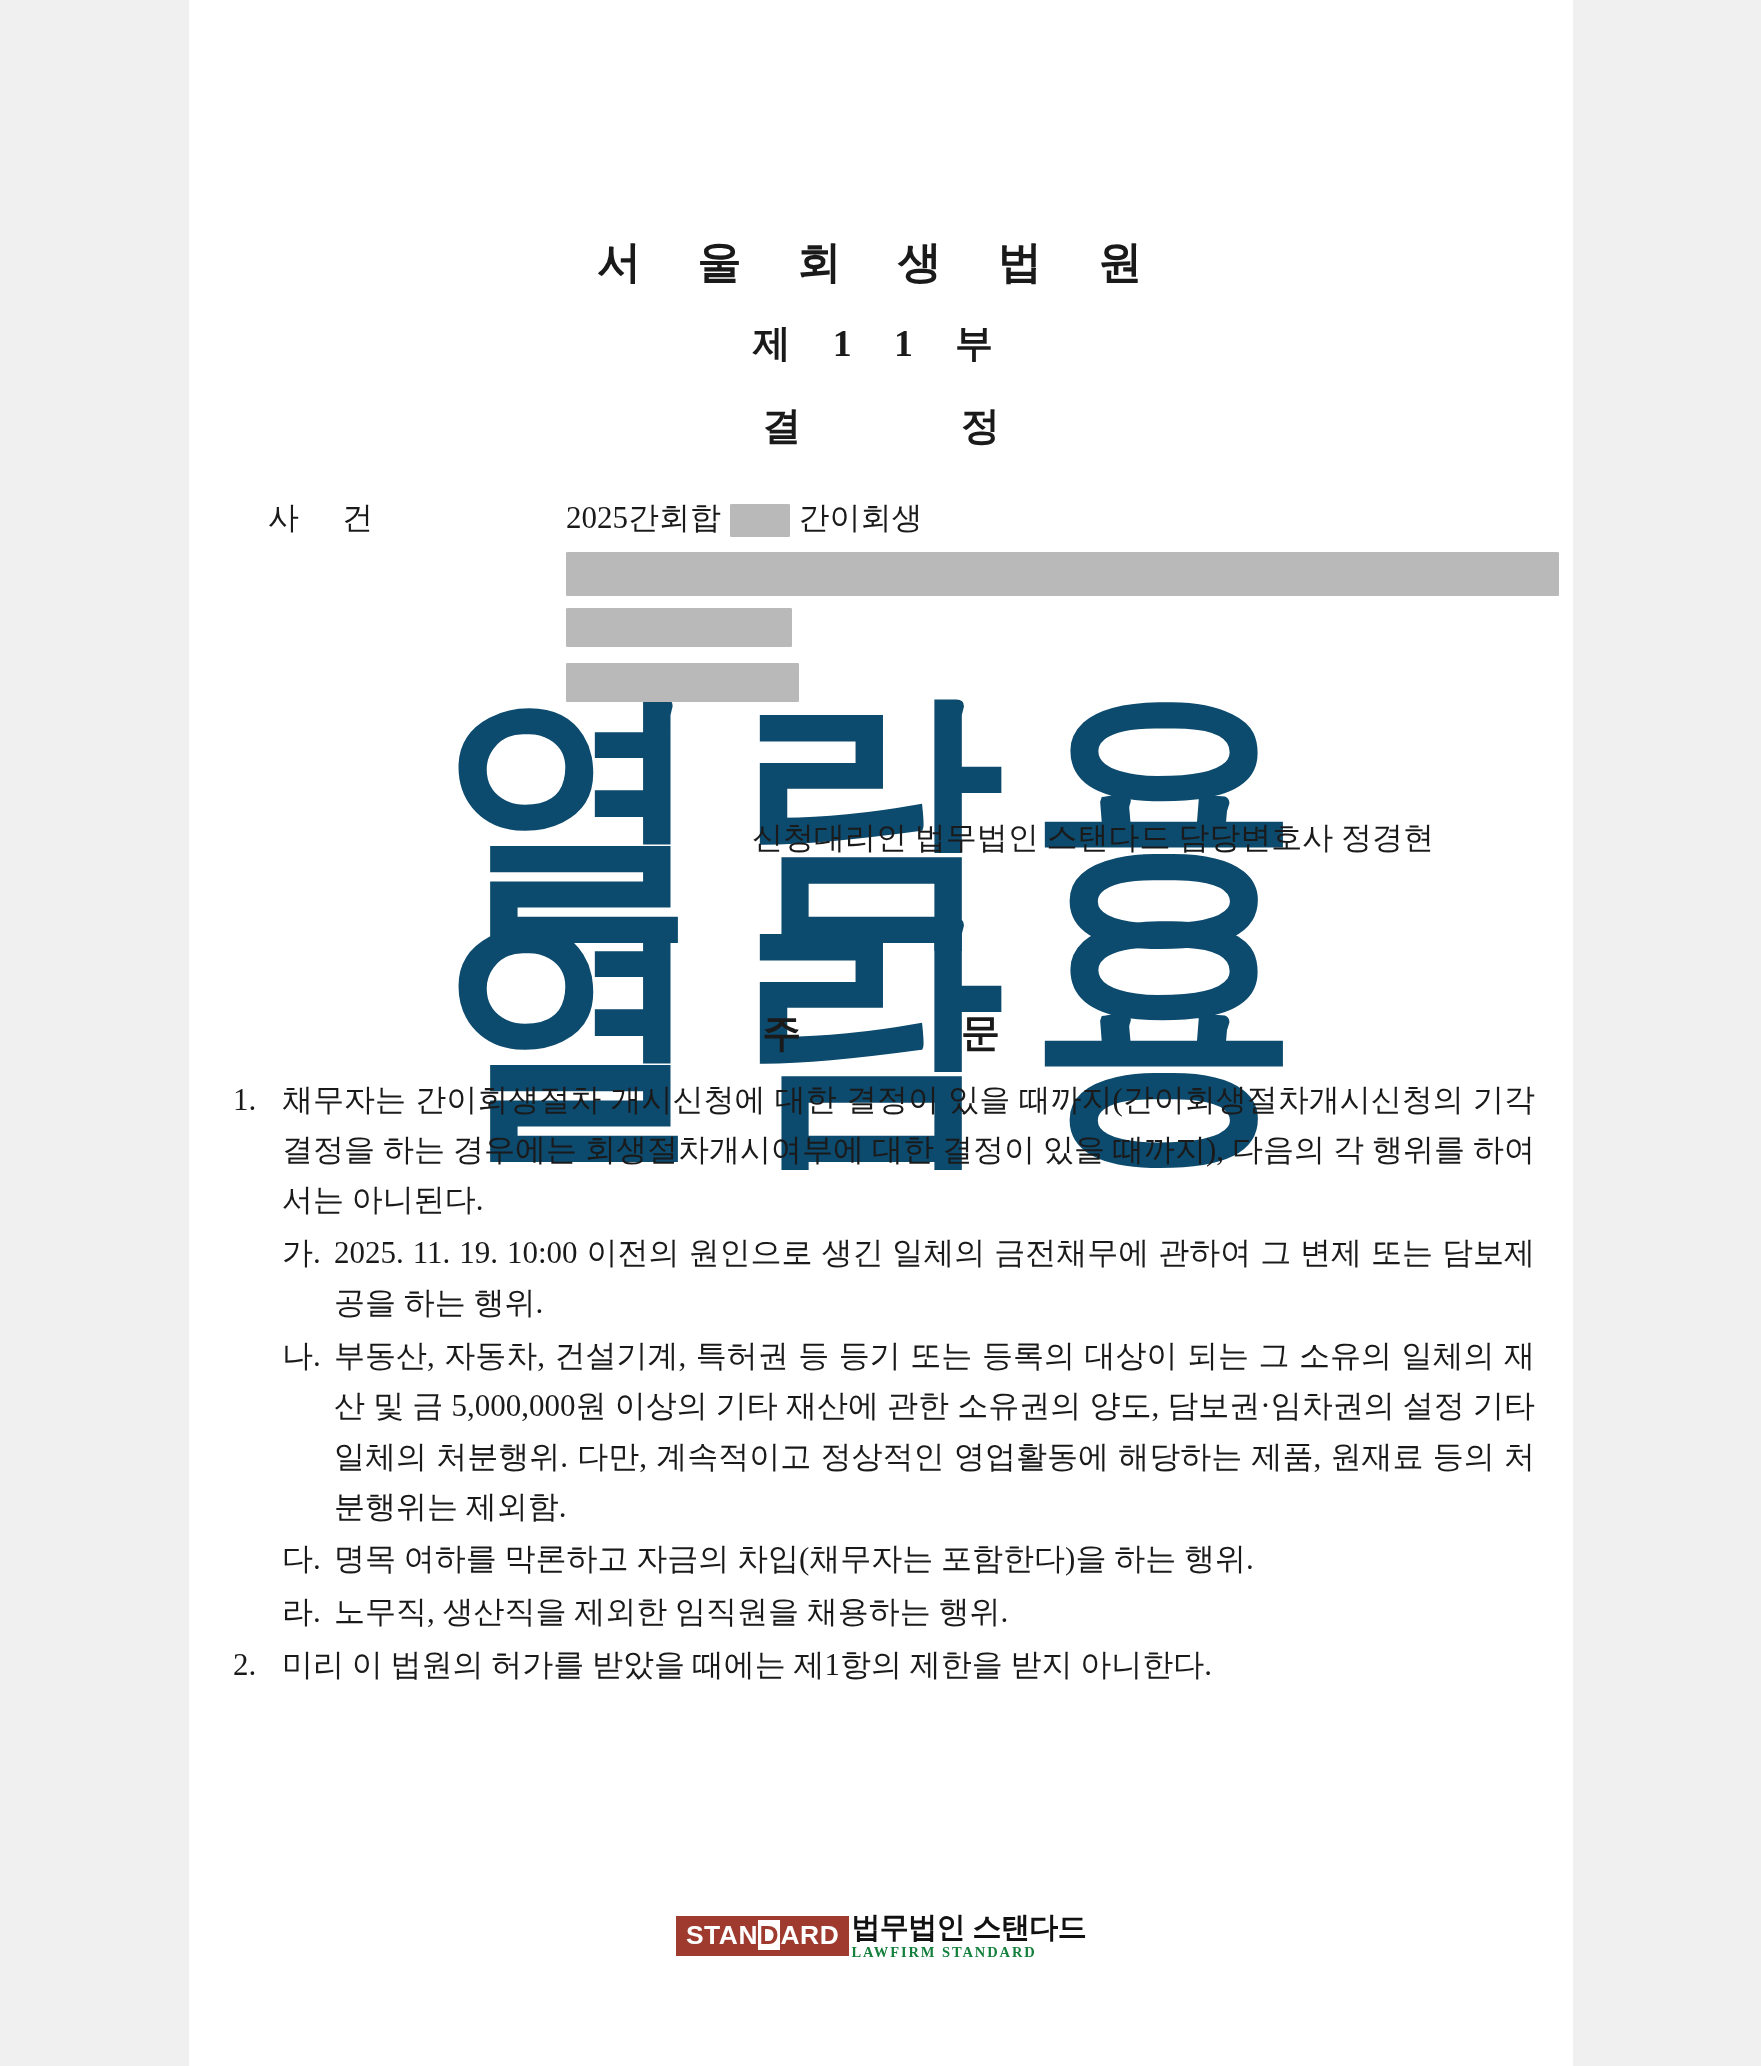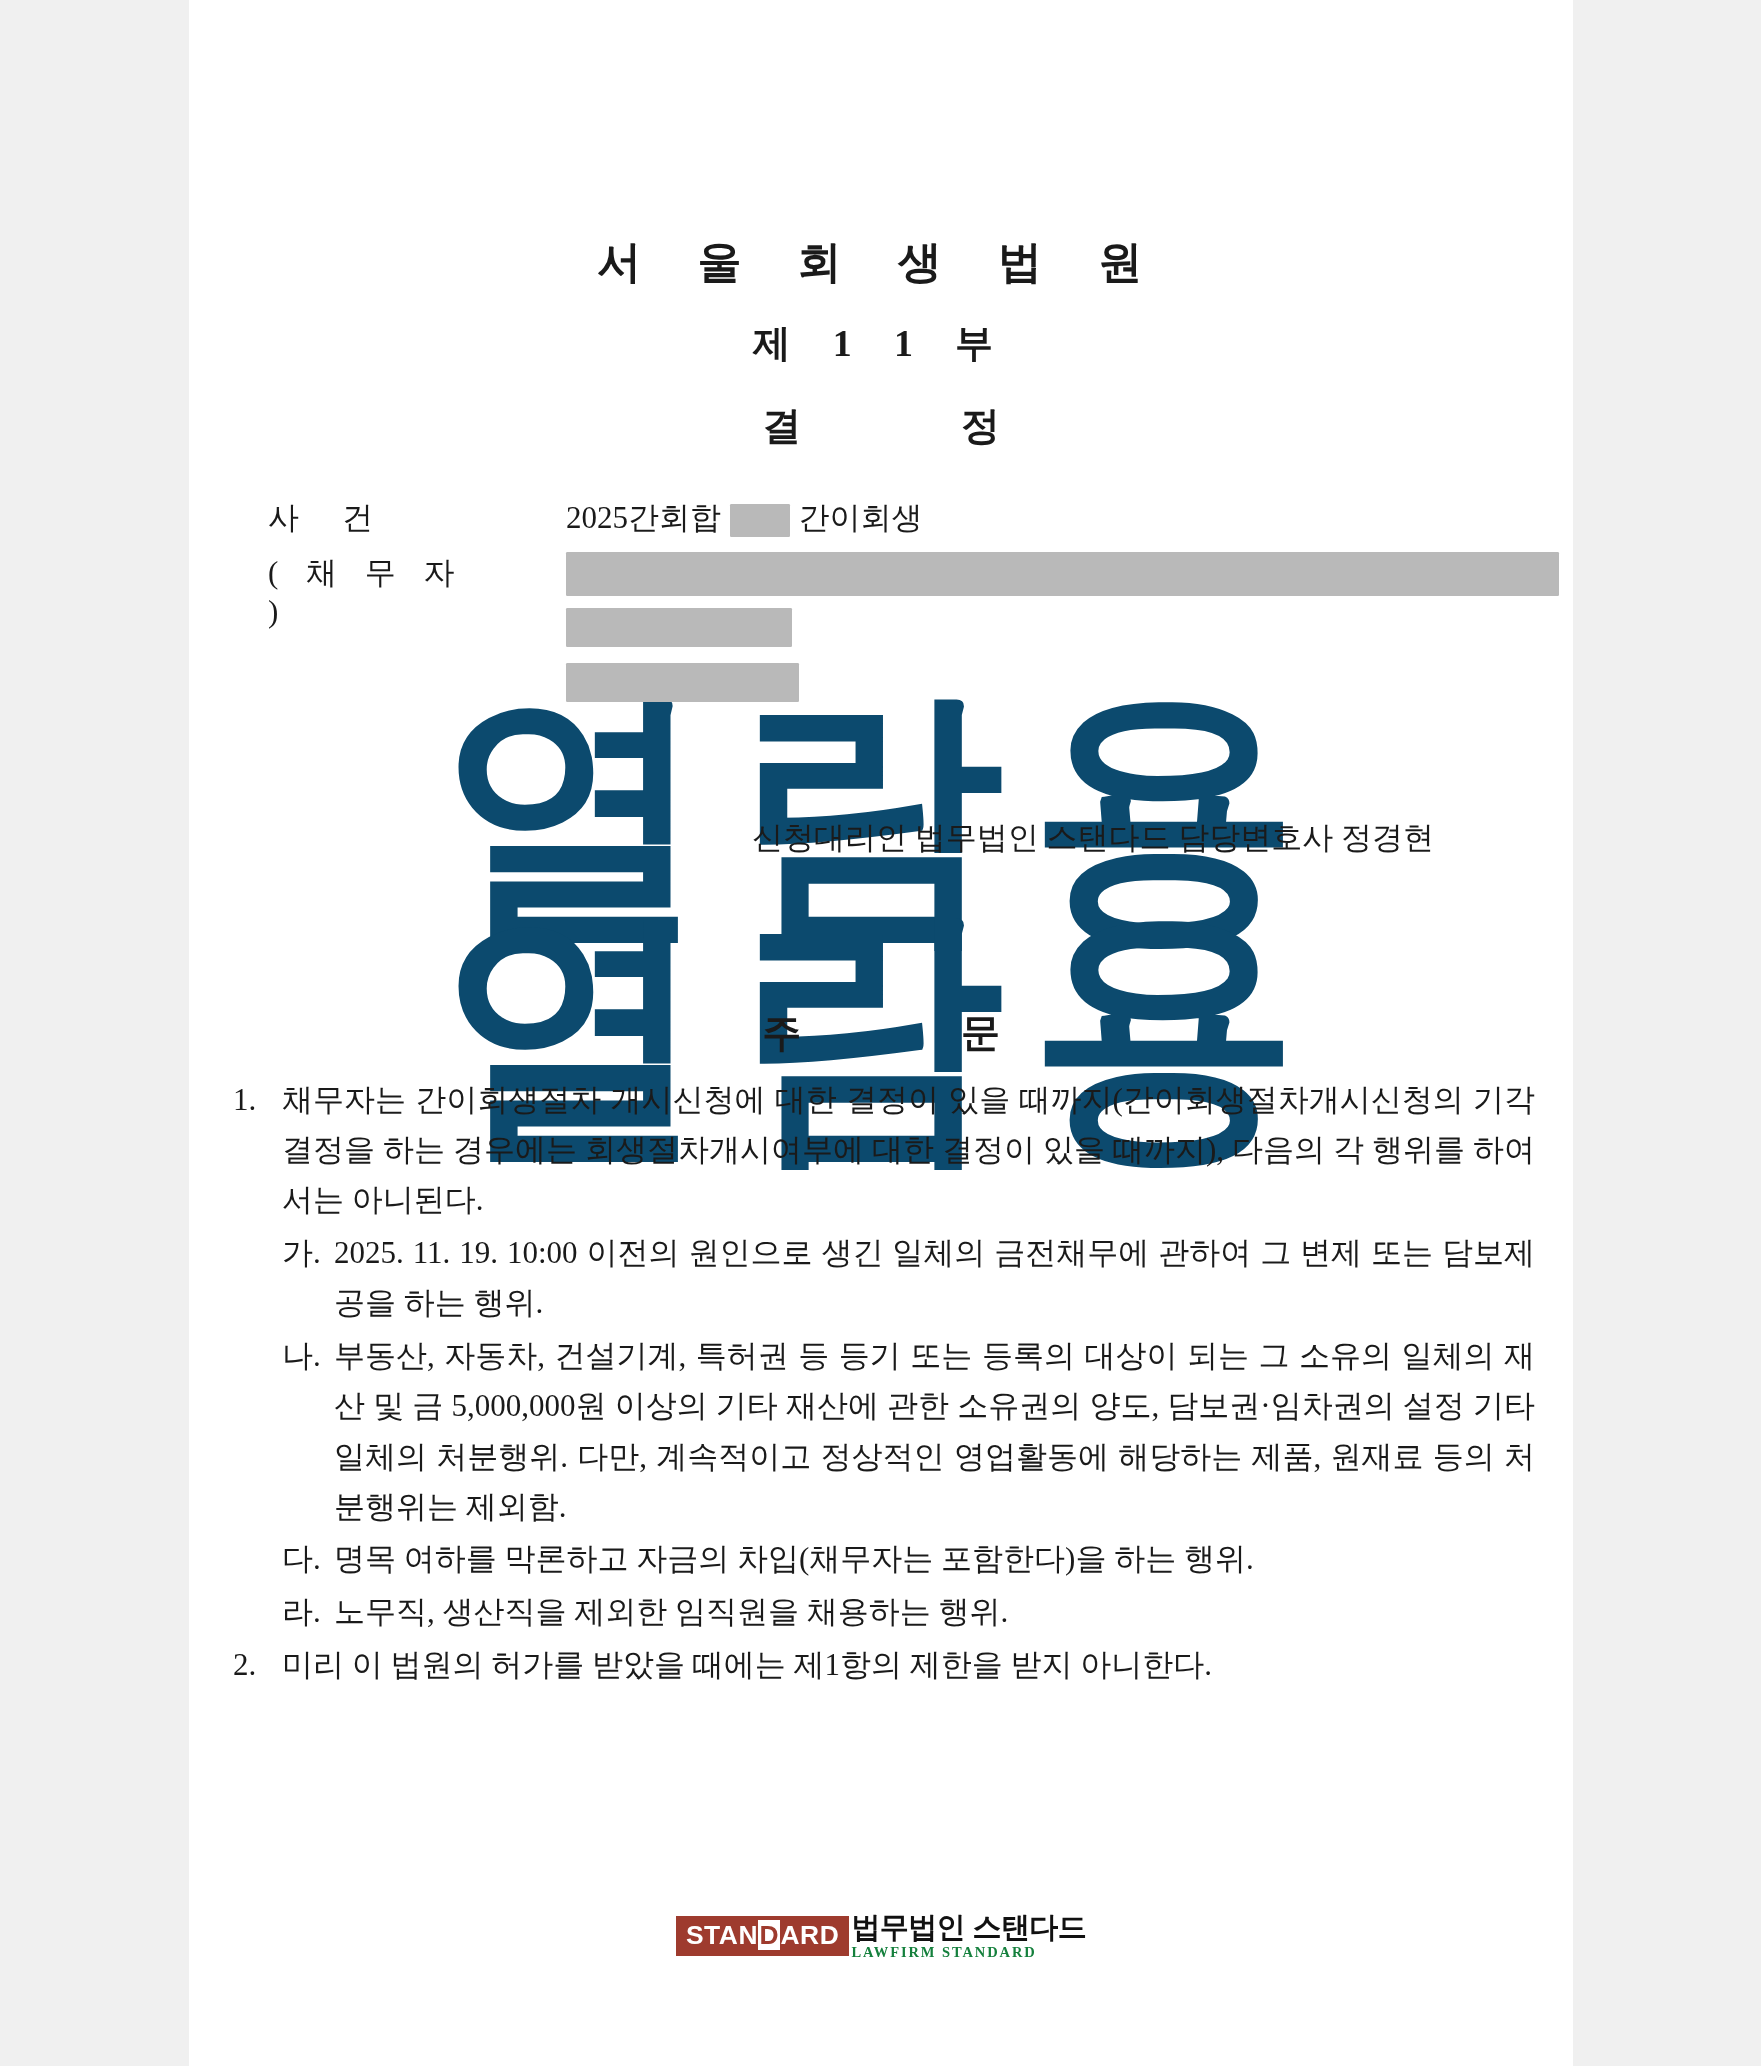--- a/index.html
+++ b/index.html
@@ -257,21 +257,20 @@
 
         <div class="meta-row">
           <span class="meta-label">사        건</span>
           <span class="meta-value">
             <span>2025간회합</span><span class="redact r-case"></span><span>간이회생</span>
           </span>
         </div>
 
 
         <div class="meta-row">
-          <span class="meta-label paren">( 채 무 자 )</span>
           <span class="meta-value">
             <span class="redact r-wide2"></span>
           </span>
         </div>
 
         <div class="meta-row">
           <span class="meta-value">
             <span class="redact r-wide3"></span>
           </span>
         </div>

